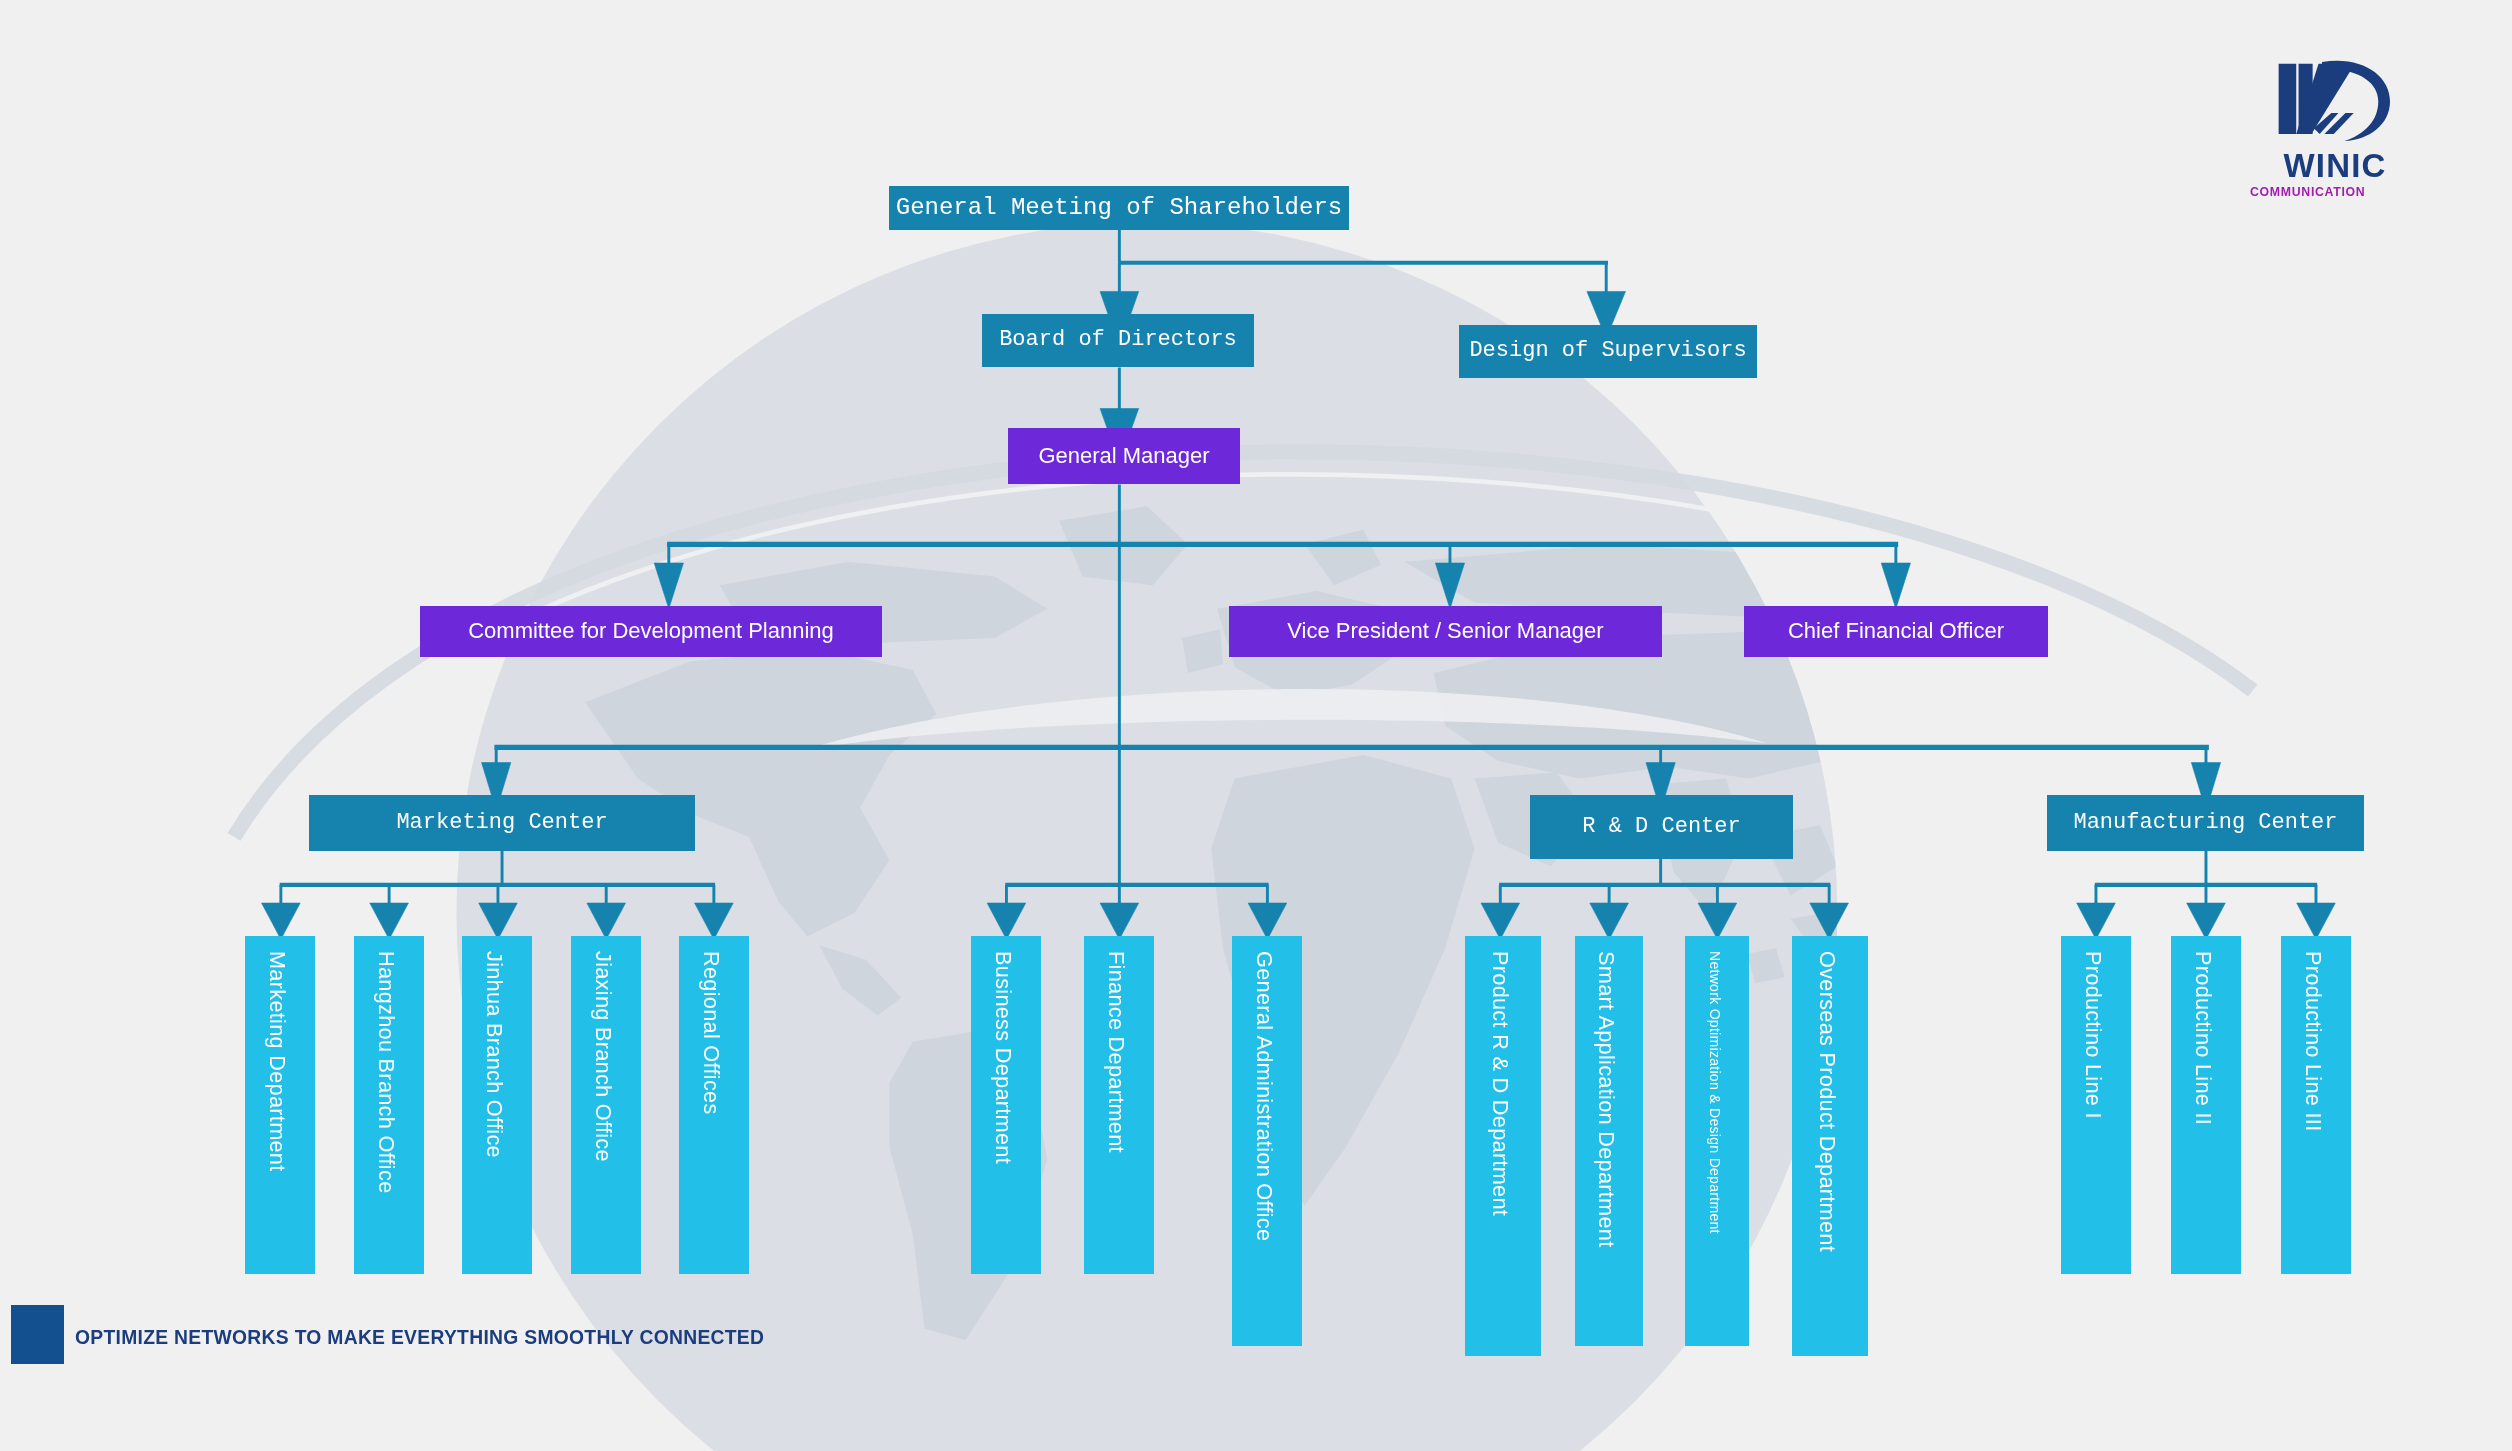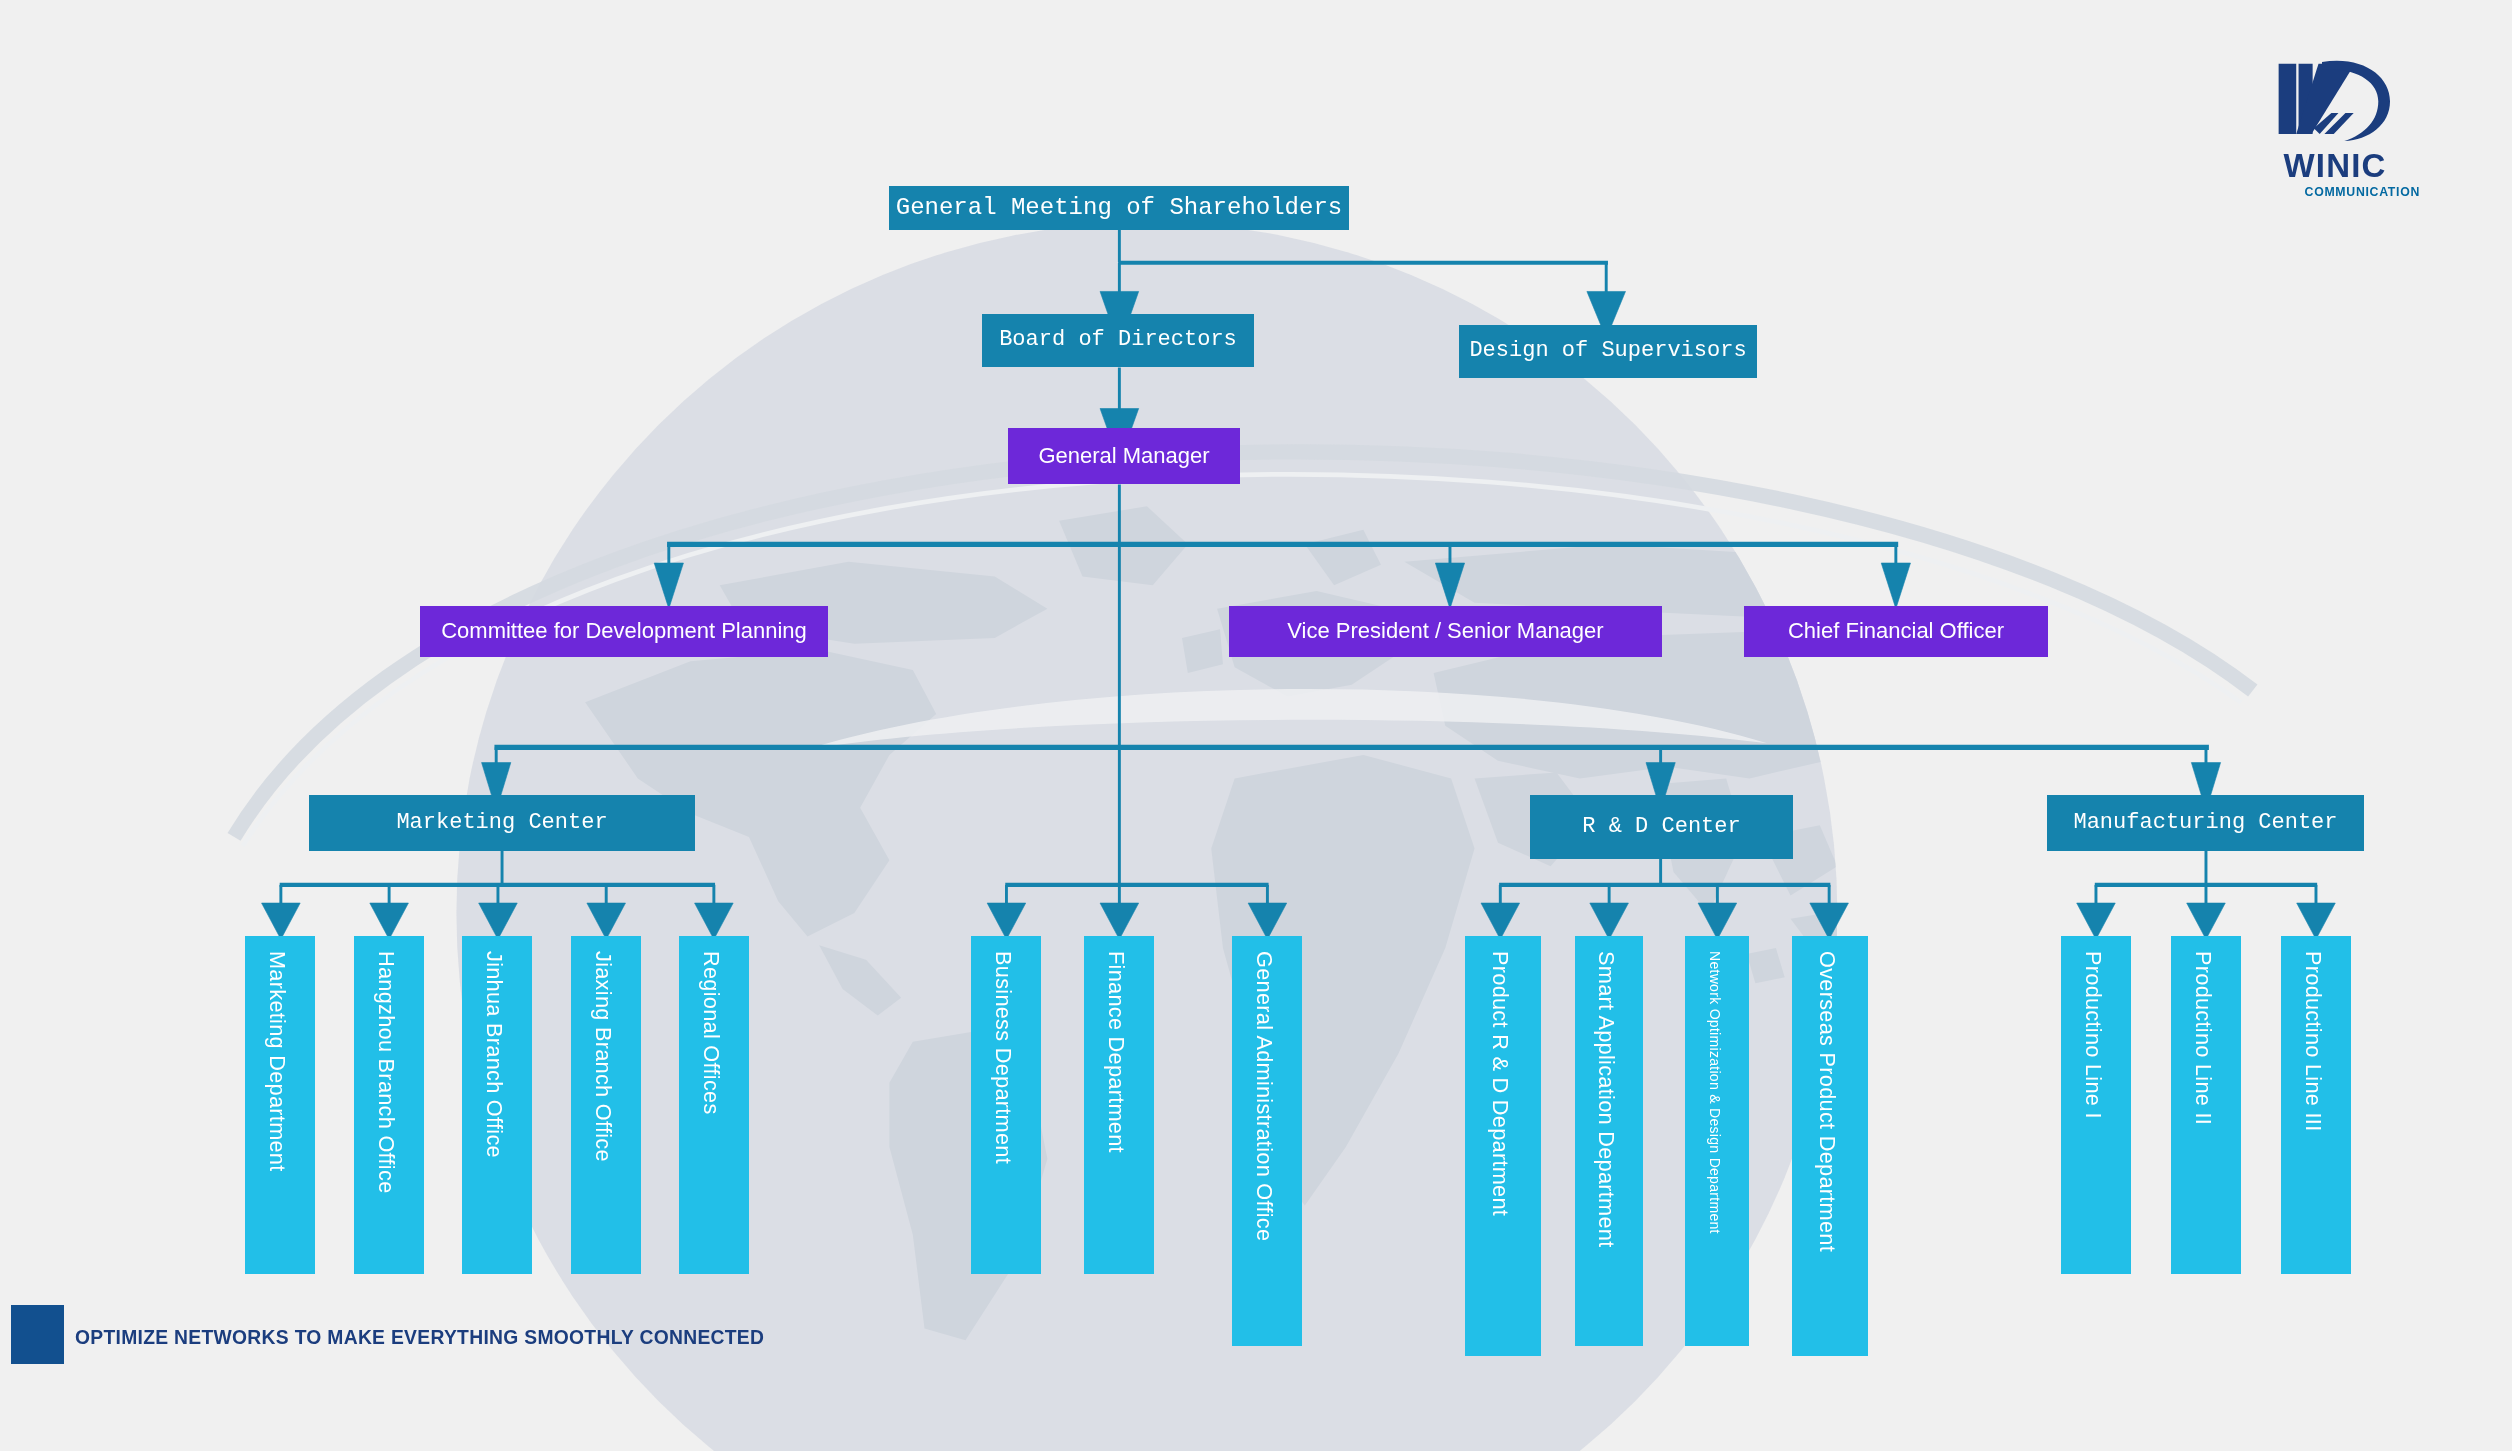--- a/index.html
+++ b/index.html
@@ -65,22 +65,22 @@
     position:absolute; left:0; top:88px; width:170px;
     text-align:center;
     color:#1b3d7e;
     font-family:Liberation Sans, sans-serif;
     font-weight:bold;
     font-size:33px;
     letter-spacing:1.2px;
   }
   #logo .subword {
     position:absolute; left:0; top:126px; width:170px;
-    text-align:right;
-    color:#0369a1;
+    text-align:left;
+    color:#a21caf;
     font-weight:bold;
     font-size:12.3px;
     letter-spacing:0.7px;
   }
 
   
   #footer-bar {
     position:absolute; left:10.5px; top:1305px;
     width:53px; height:59px;
     background:#12508f;
@@ -244,21 +244,21 @@
   </div>
 
   <div class="node dark h2" style="left:1459px; top:325px; width:298px; height:53px;">
     <span>Design of Supervisors</span>
   </div>
 
   <div class="node light h2" style="left:1008px; top:428px; width:232px; height:56px;">
     <span>General Manager</span>
   </div>
 
-  <div class="node light h3" style="left:420px; top:606px; width:408px; height:51px;">
+  <div class="node light h3" style="left:420px; top:606px; width:462px; height:51px;">
     <span>Committee for Development Planning</span>
   </div>
 
   <div class="node light h3" style="left:1229px; top:606px; width:433px; height:51px;">
     <span>Vice President / Senior Manager</span>
   </div>
 
   <div class="node light h3" style="left:1744px; top:606px; width:304px; height:51px;">
     <span>Chief Financial Officer</span>
   </div>

